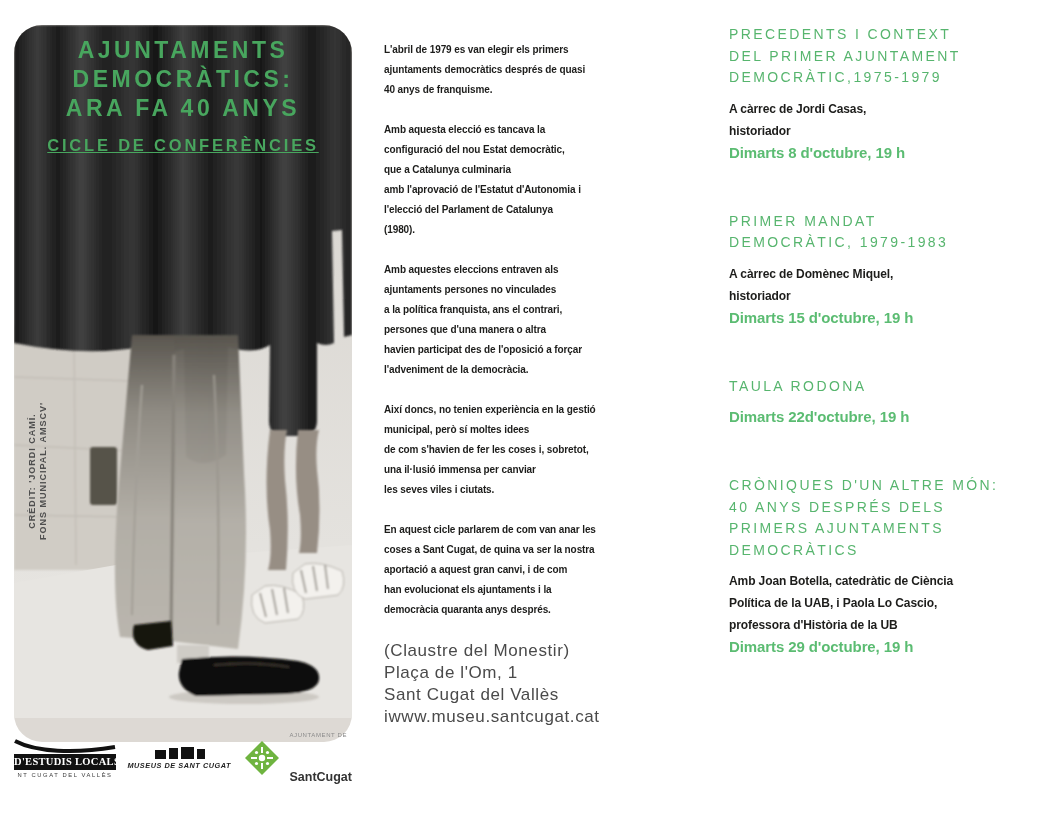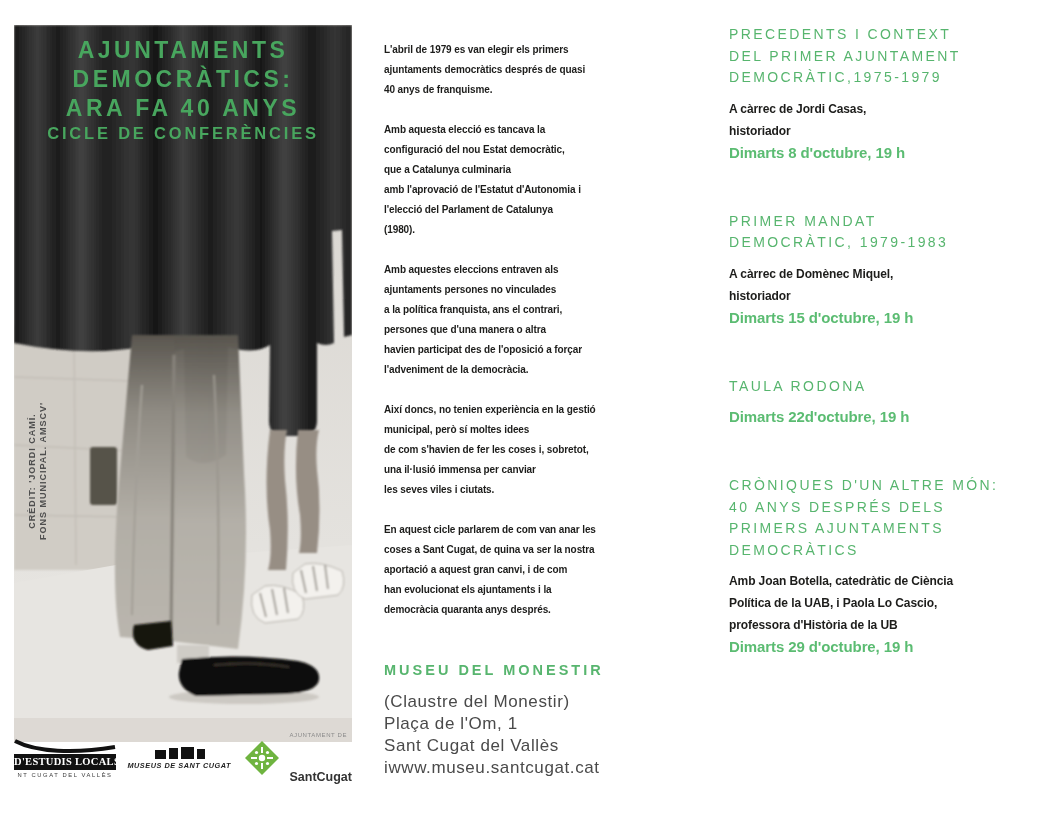--- a/index.html
+++ b/index.html
@@ -1,25 +1,25 @@
 <!DOCTYPE html>
 <html><head>
 <meta charset="utf-8">
 <style>
   html,body{margin:0;padding:0;}
   body{
     width:1056px;height:816px;background:#ffffff;position:relative;
     font-family:"Liberation Sans", sans-serif;color:#1d1d1b;overflow:hidden;
   }
   
-  .photo{position:absolute;left:14px;top:25px;width:338px;height:717px;overflow:hidden;background:#ddd9d4;}
+  .photo{position:absolute;left:14px;top:25px;width:338px;height:717px;overflow:hidden;background:#ddd9d4;border-radius:28px;}
   .photo svg{display:block;}
   .title-overlay{position:absolute;top:11px;left:0;right:0;text-align:center;color:#48a65e;font-weight:bold;}
   .title-main{font-size:23px;line-height:29px;letter-spacing:3.5px;white-space:pre-line;margin:0;}
-  .title-sub{font-size:16.5px;line-height:20px;letter-spacing:2.8px;margin-top:0;}
+  .title-sub{font-size:16.5px;line-height:20px;letter-spacing:2.8px;margin-top:12px;text-decoration:underline;}
   .credit{
     position:absolute;left:-70px;top:434px;width:190px;height:24px;
     transform:rotate(-90deg);font-size:9px;letter-spacing:1px;color:#4f4f4f;
     text-align:center;line-height:11px;white-space:pre-line;font-weight:bold;
   }
   
   .logos{position:absolute;left:14px;top:724px;width:338px;height:68px;display:flex;align-items:center;justify-content:space-between;}
   .logo{display:flex;align-items:center;}
   .gel-logo{width:102px;flex-direction:column;align-items:stretch;}
   .gel-swoosh{height:16px;}
@@ -207,21 +207,20 @@
   <p class="para">Així doncs, no tenien experiència en la gestió
 municipal, però sí moltes idees
 de com s'havien de fer les coses i, sobretot,
 una il·lusió immensa per canviar
 les seves viles i ciutats.</p>
   <p class="para">En aquest cicle parlarem de com van anar les
 coses a Sant Cugat, de quina va ser la nostra
 aportació a aquest gran canvi, i de com
 han evolucionat els ajuntaments i la
 democràcia quaranta anys després.</p>
-  <div class="venue-heading">MUSEU DEL MONESTIR</div>
   <div class="venue-address">(Claustre del Monestir)
 Plaça de l'Om, 1
 Sant Cugat del Vallès
 iwww.museu.santcugat.cat</div>
 </div>
 
 <div class="right">
   <div class="session">
     <h3 class="session-heading">PRECEDENTS I CONTEXT
 DEL PRIMER AJUNTAMENT

